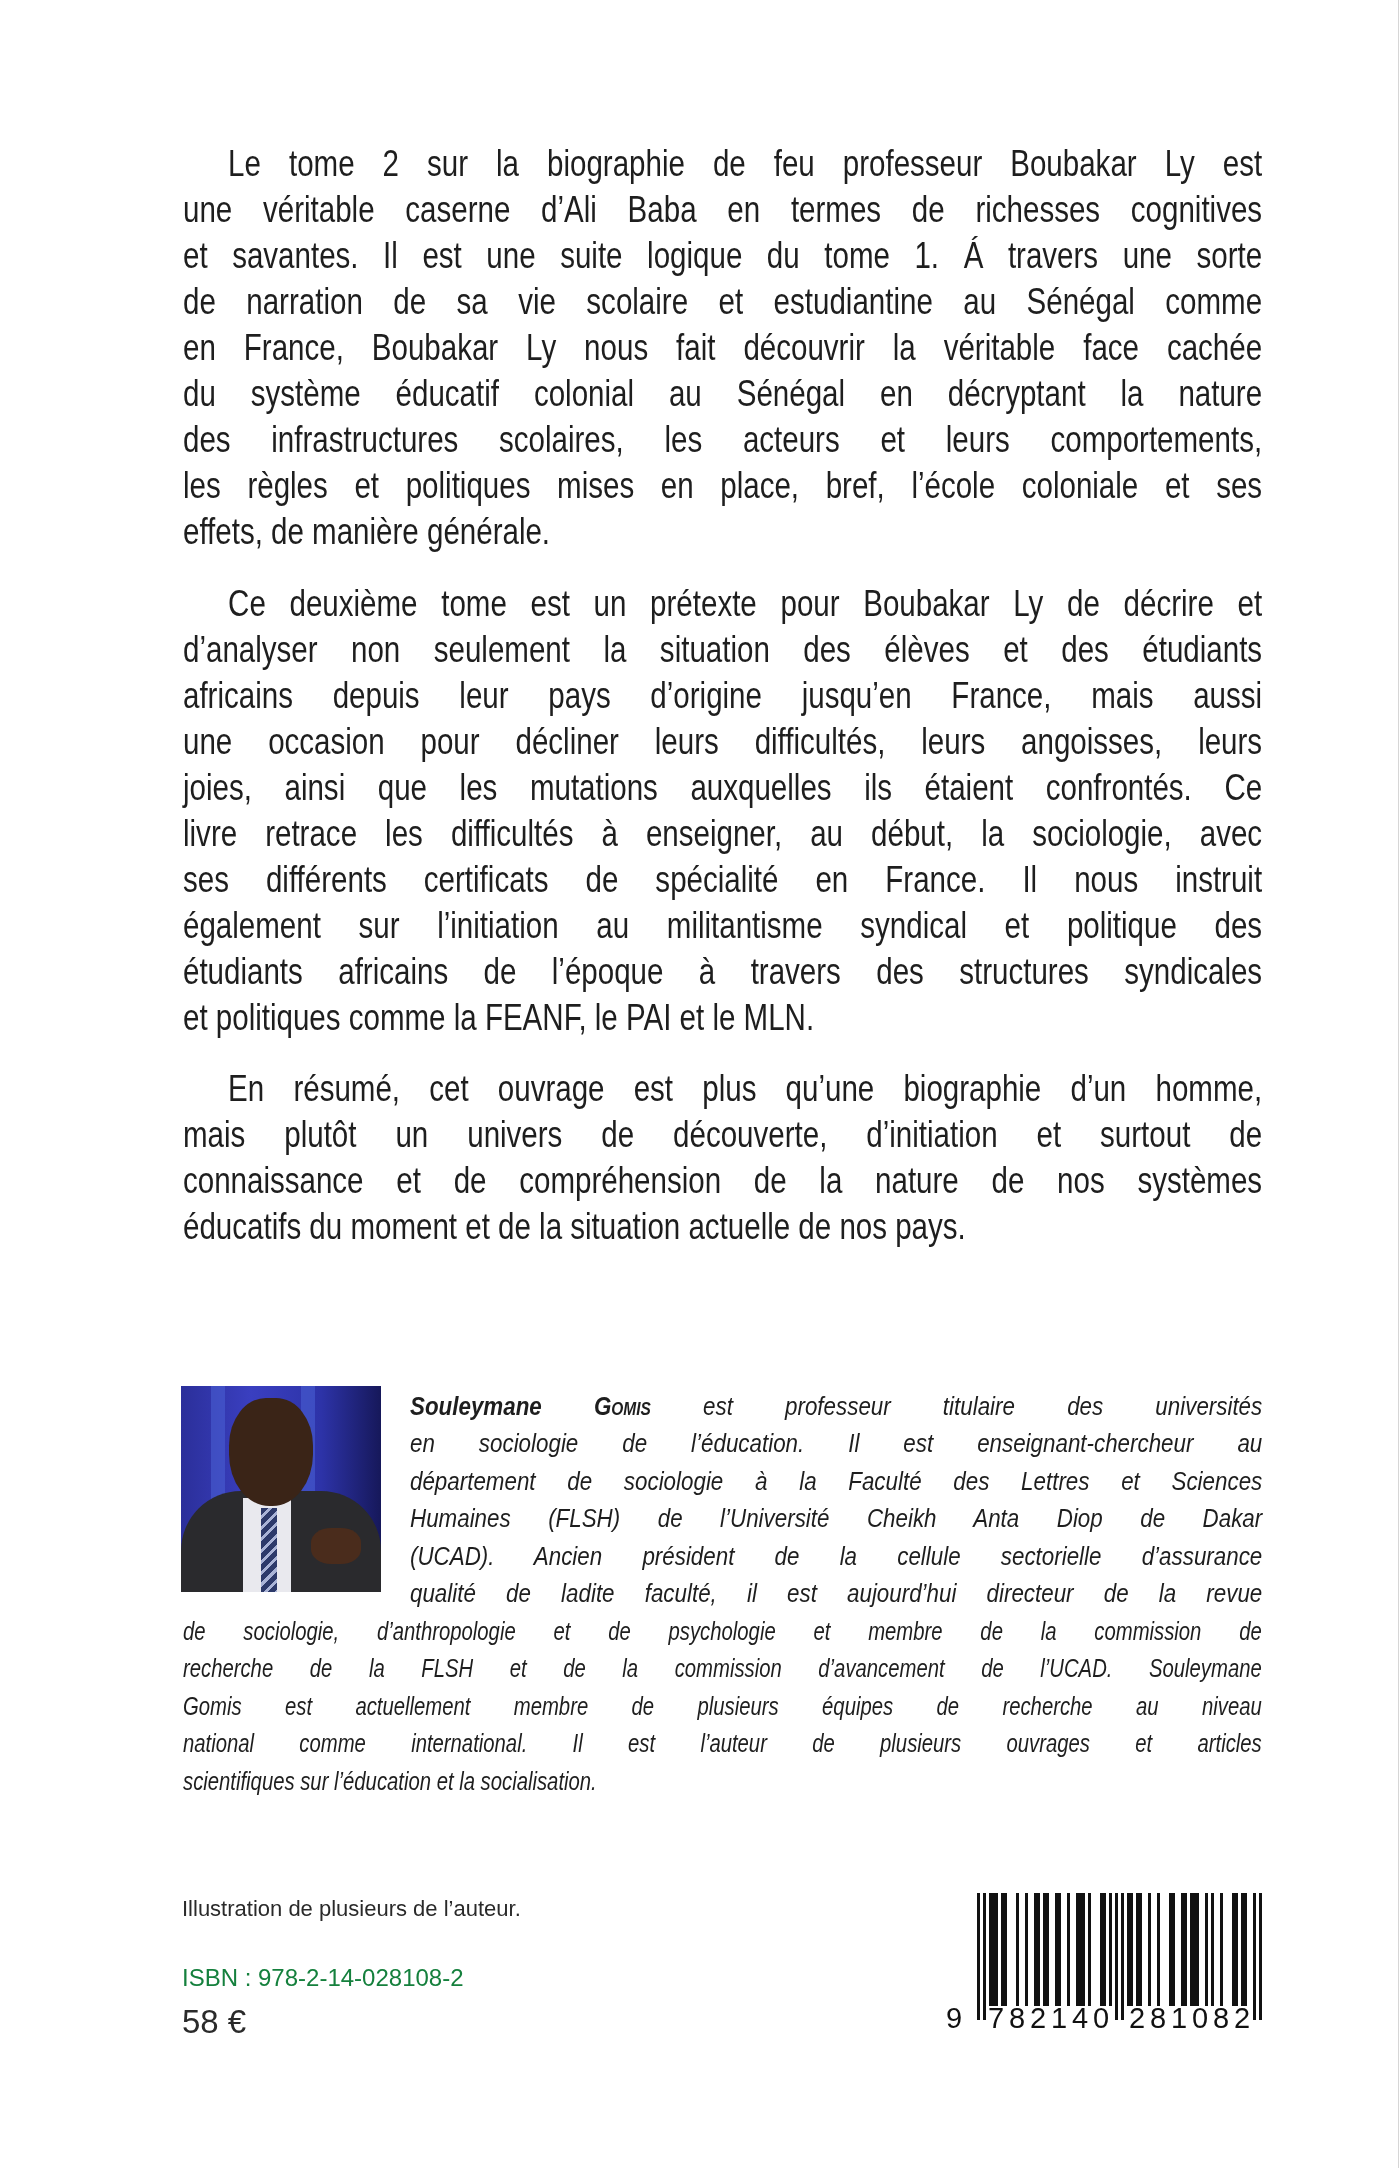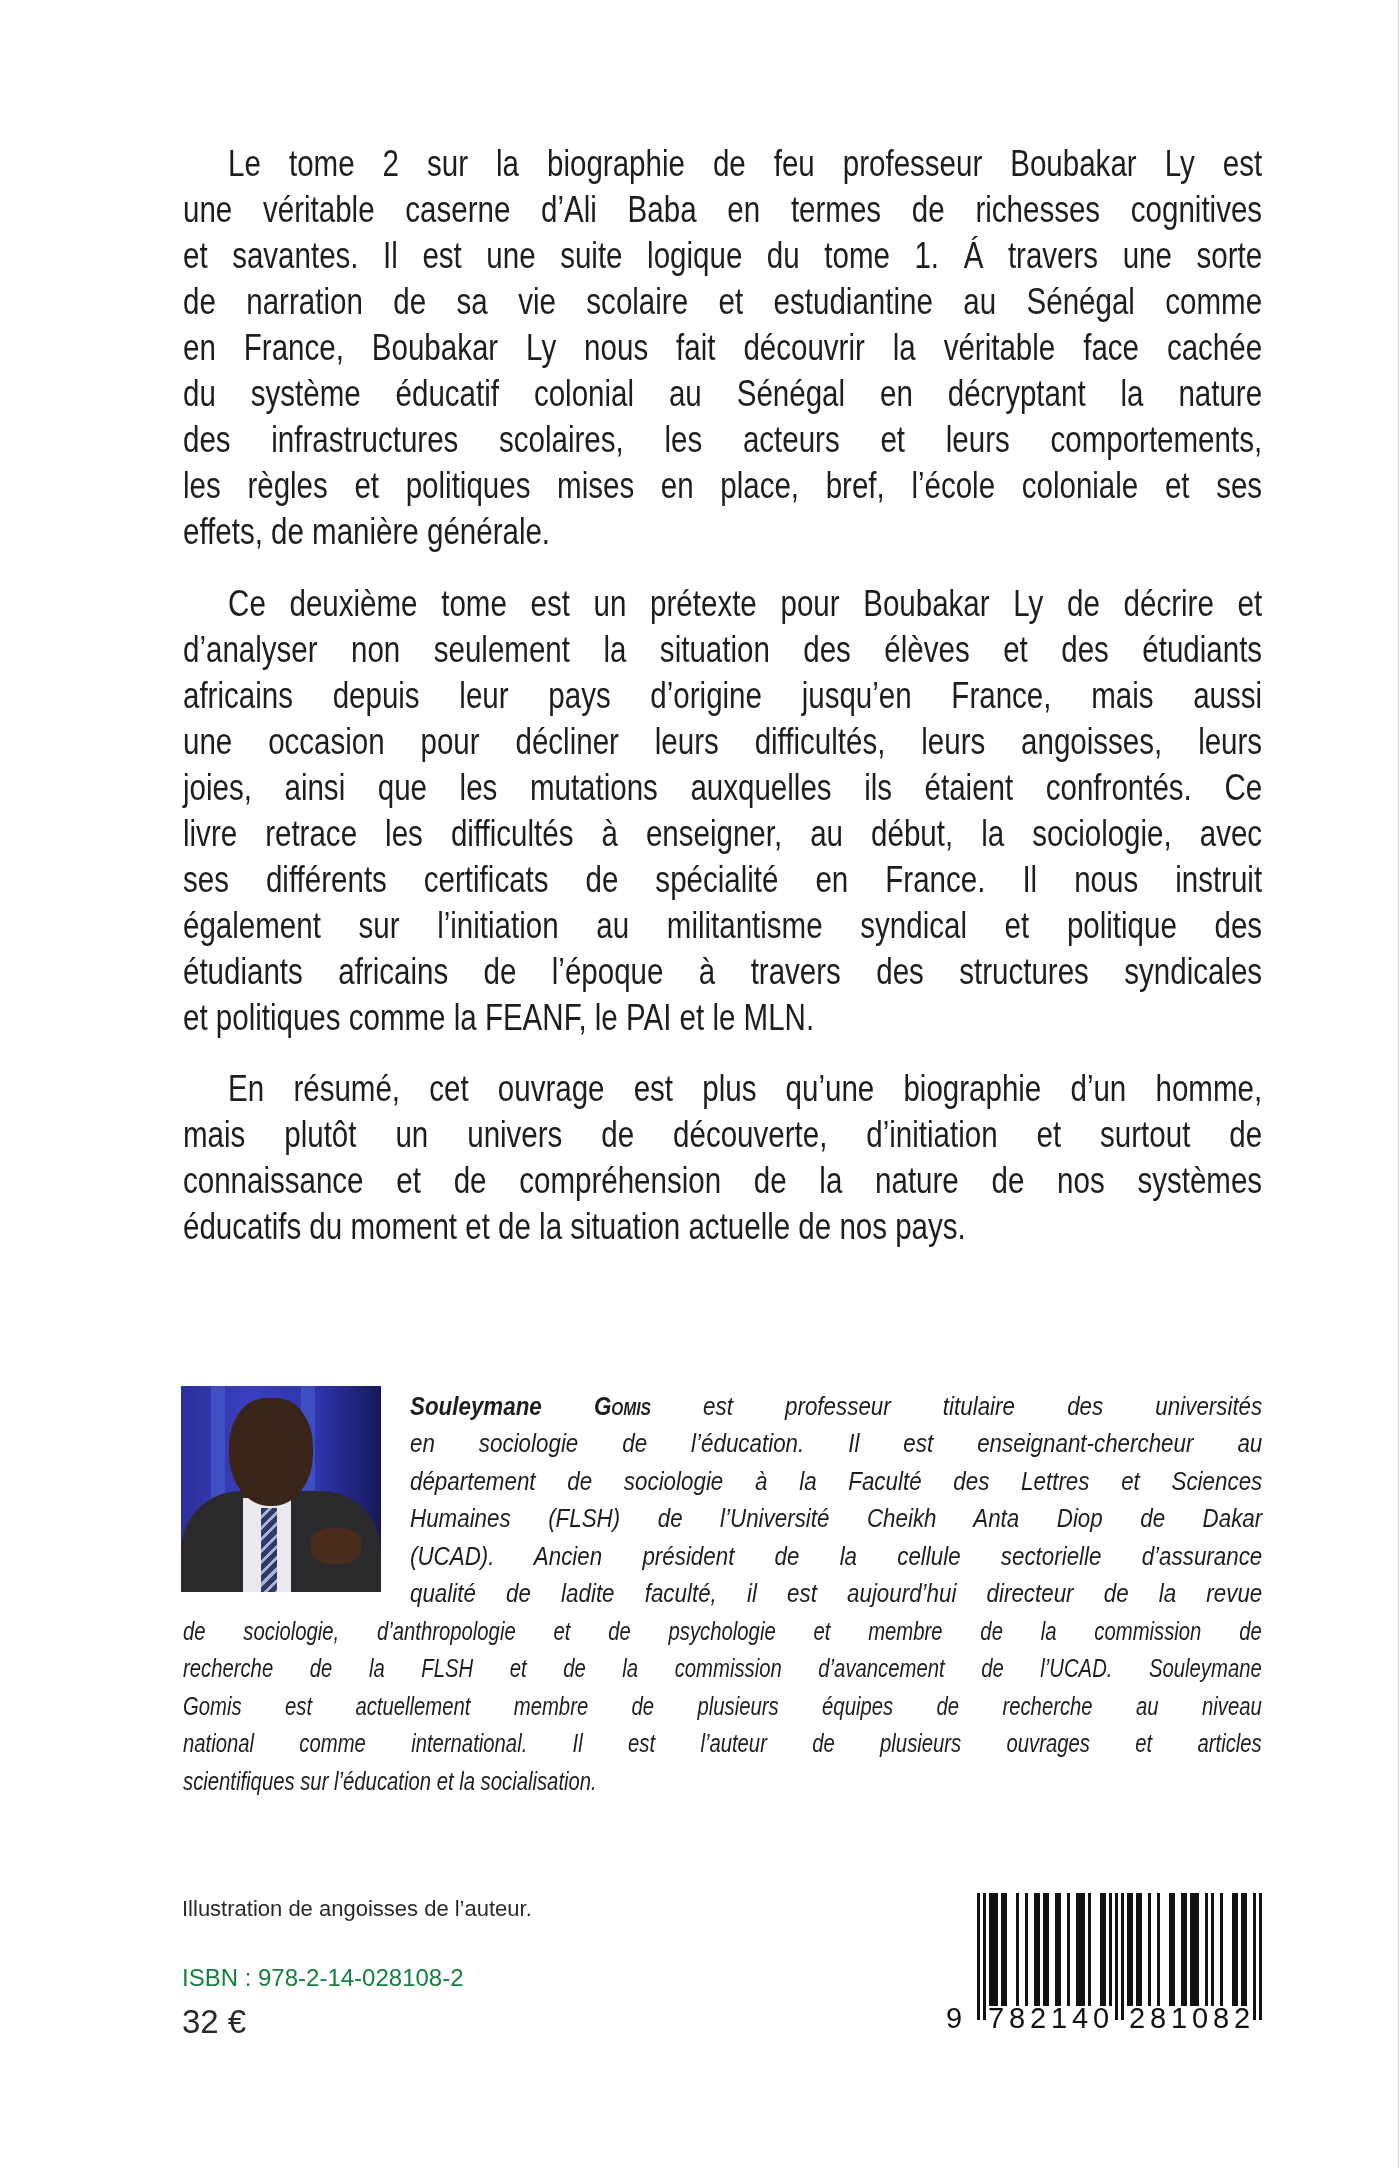--- a/index.html
+++ b/index.html
@@ -117,23 +117,23 @@
 
   <div class="bio-wrap" style="left:183px; top:0; transform:scaleX(0.78);">
     <div class="bio-line" style="left:0; top:1613px; width:1383px;">de sociologie, d’anthropologie et de psychologie et membre de la commission de</div>
     <div class="bio-line" style="left:0; top:1650px; width:1383px;">recherche de la FLSH et de la commission d’avancement de l’UCAD.  Souleymane</div>
     <div class="bio-line" style="left:0; top:1688px; width:1383px;">Gomis est actuellement membre de plusieurs équipes de recherche au niveau</div>
     <div class="bio-line" style="left:0; top:1725px; width:1383px;">national comme international. Il est l’auteur de plusieurs ouvrages et articles</div>
     <div class="bio-line last" style="left:0; top:1763px; width:1383px;">scientifiques sur l’éducation et la socialisation.</div>
   </div>
 </div>
 
-<div class="credit">Illustration de angoisses de l’auteur.</div>
+<div class="credit">Illustration de plusieurs de l’auteur.</div>
 <div class="isbn">ISBN : 978-2-14-028108-2</div>
-<div class="price">32 €</div>
+<div class="price">58 €</div>
 
 <div class="barcode">
   <div class="bars" id="barcode-bars">
       <div class="bar" style="left: 0px; width: 3px; height: 127px;"></div>
       <div class="bar" style="left: 6px; width: 3px; height: 127px;"></div>
       <div class="bar" style="left: 12px; width: 9px; height: 113px;"></div>
       <div class="bar" style="left: 24px; width: 6px; height: 113px;"></div>
       <div class="bar" style="left: 39px; width: 3px; height: 113px;"></div>
       <div class="bar" style="left: 48px; width: 3px; height: 113px;"></div>
       <div class="bar" style="left: 57px; width: 6px; height: 113px;"></div>

